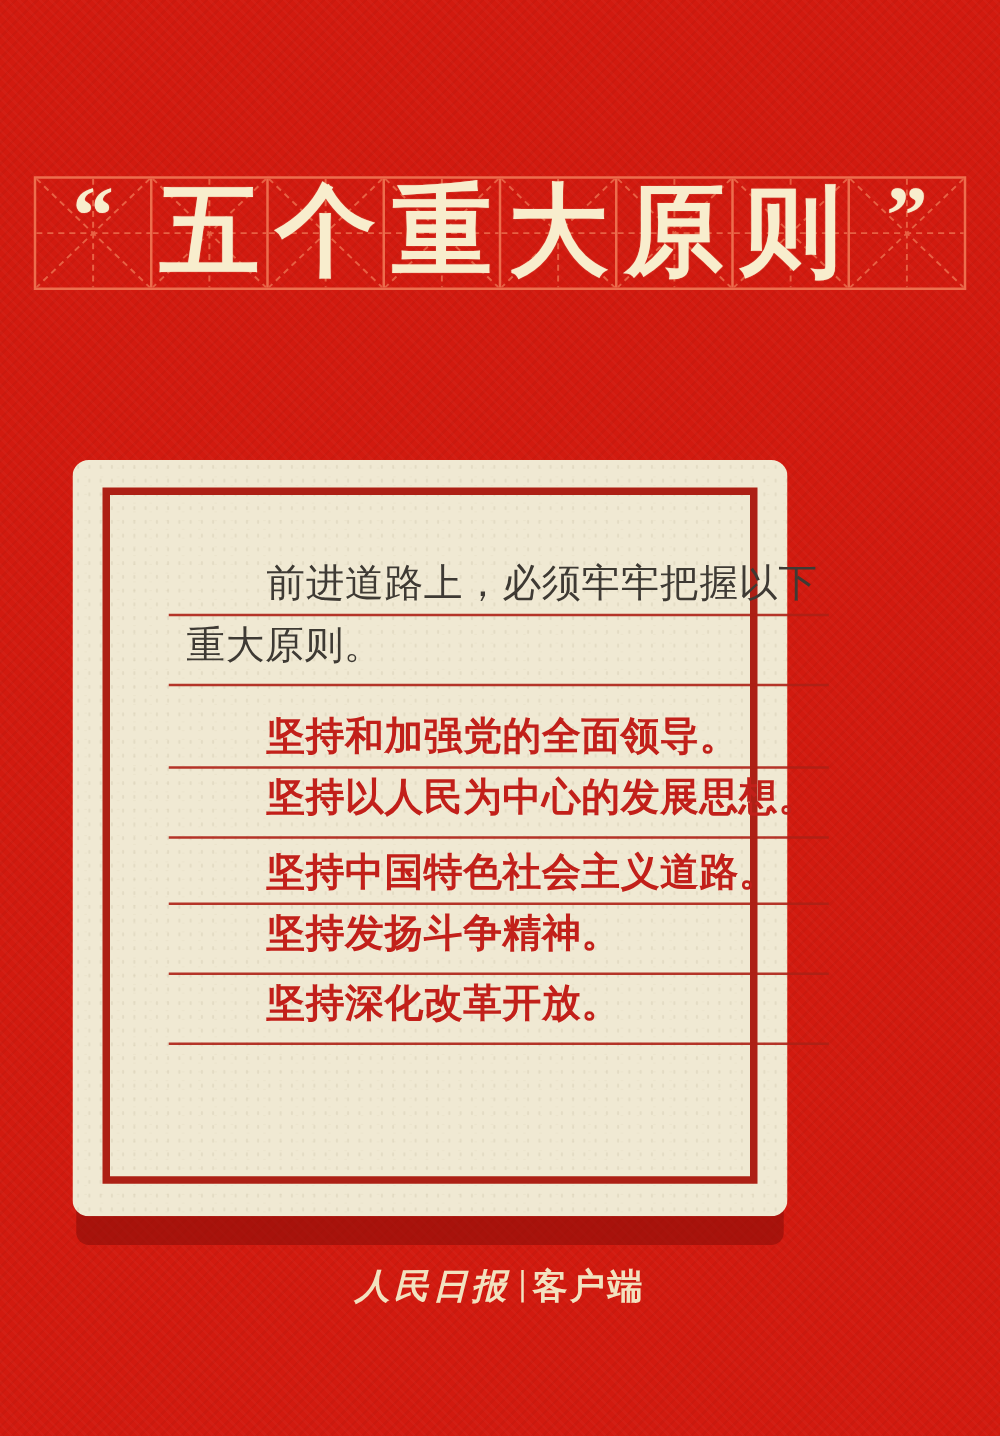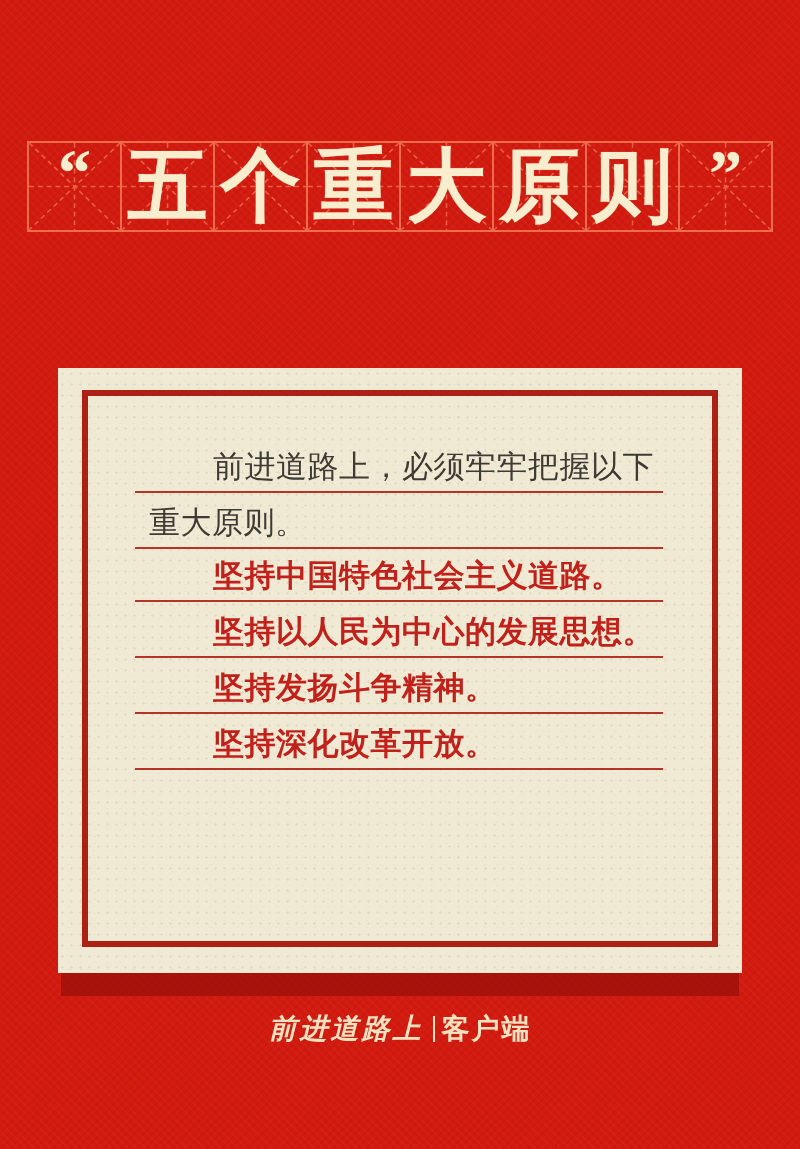--- a/index.html
+++ b/index.html
@@ -36,48 +36,48 @@
     white-space:nowrap;
   }
   .cell:first-child .title-char,
   .cell:last-child .title-char{
     font-size:66px;line-height:66px;
     transform:translateY(-14px);
   }
 
   
   .paper-card{
-    position:absolute;left:58px;top:368px;width:684px;height:605px;
+    position:absolute;left:58px;top:368px;width:572px;height:605px;
     background-color:#f0e9d3;
     background-image:
       radial-gradient(rgba(150,138,105,0.14) 1px, rgba(0,0,0,0) 1.2px),
       radial-gradient(rgba(190,178,140,0.10) 1px, rgba(0,0,0,0) 1.2px);
     background-size:9px 11px, 13px 7px;
     background-position:0 0, 4px 3px;
-    border-radius:0;
+    border-radius:13px;
     box-shadow:0 26px 0 -3px rgba(140,14,8,0.6);
   }
   .card-frame{
     position:absolute;left:24px;right:24px;top:22px;bottom:26px;
     border:6px solid #ad2015;
     box-sizing:border-box;
   }
 
   .lines-block{
     position:absolute;left:77px;top:72px;width:528px;
   }
   .ruled-line{
     display:flex;align-items:flex-end;
     box-sizing:border-box;
     border-bottom:2px solid rgba(173,32,21,0.9);
     padding-bottom:9px;
     white-space:nowrap;
   }
   .ruled-line.h53{height:53px;}
-  .ruled-line.h56{height:56px;}
+  .ruled-line.h56{height:56px;align-items:center;}
   .ruled-line.h66{height:66px;}
   .intro-text{
     font-size:31px;line-height:1;letter-spacing:0.5px;
     color:#3e3a34;font-weight:400;
   }
   .indent{padding-left:78px;}
   .hang{padding-left:14px;}
   .principle-text{
     font-size:31px;line-height:1;letter-spacing:0.5px;
     color:#c2201a;font-weight:700;
@@ -205,31 +205,34 @@
   <div class="lines-block">
     <div class="ruled-line h53">
       <span class="intro-text indent">前进道路上，必须牢牢把握以下</span>
     </div>
     <div class="ruled-line h56">
       <span class="intro-text hang">重大原则。</span>
     </div>
 
     <div>
 
+    <div class="ruled-line principle-row h66">
+        <span class="principle-text indent">坚持和加强党的全面领导。</span>
+      </div>
+        <div class="ruled-line h56 principle-row">
+        <span class="principle-text indent">坚持以人民为中心的发展思想。</span>
+      </div>
         <div class="ruled-line principle-row h53">
         <span class="principle-text indent">坚持中国特色社会主义道路。</span>
       </div>
         <div class="ruled-line h56 principle-row">
-        <span class="principle-text indent">坚持以人民为中心的发展思想。</span>
-      </div>
-        <div class="ruled-line h56 principle-row">
         <span class="principle-text indent">坚持发扬斗争精神。</span>
       </div>
         <div class="ruled-line h56 principle-row">
         <span class="principle-text indent">坚持深化改革开放。</span>
       </div>
       </div>
   </div>
 </div>
 
 <div class="brand">
-  <span class="brand-script">前进道路上</span><span class="brand-divider"></span><span class="brand-suffix">客户端</span>
+  <span class="brand-script">人民日报</span><span class="brand-divider"></span><span class="brand-suffix">客户端</span>
 </div>
 
 </body></html>

